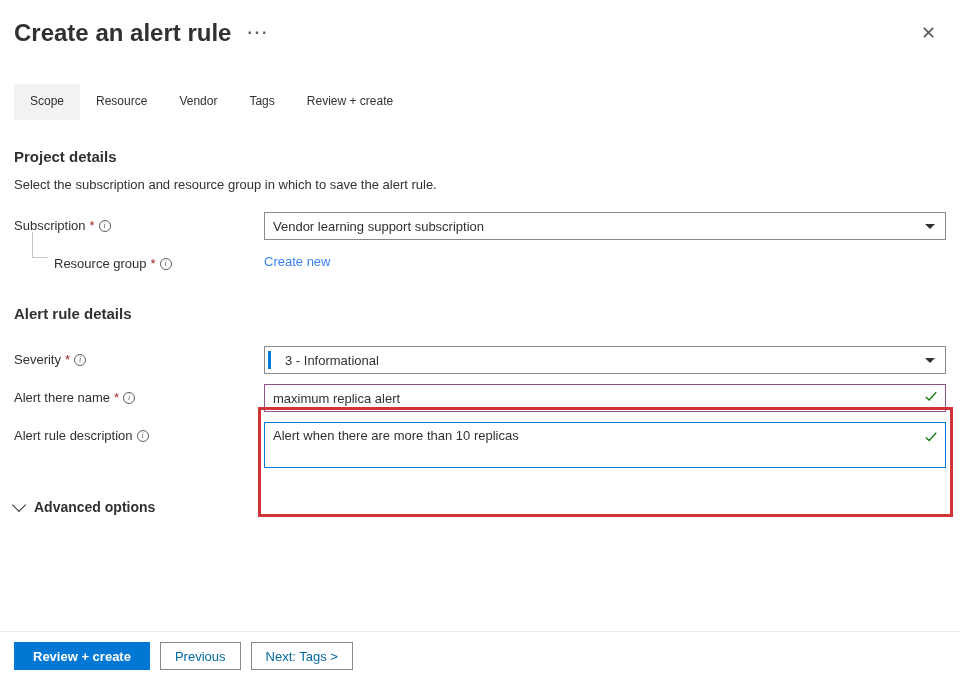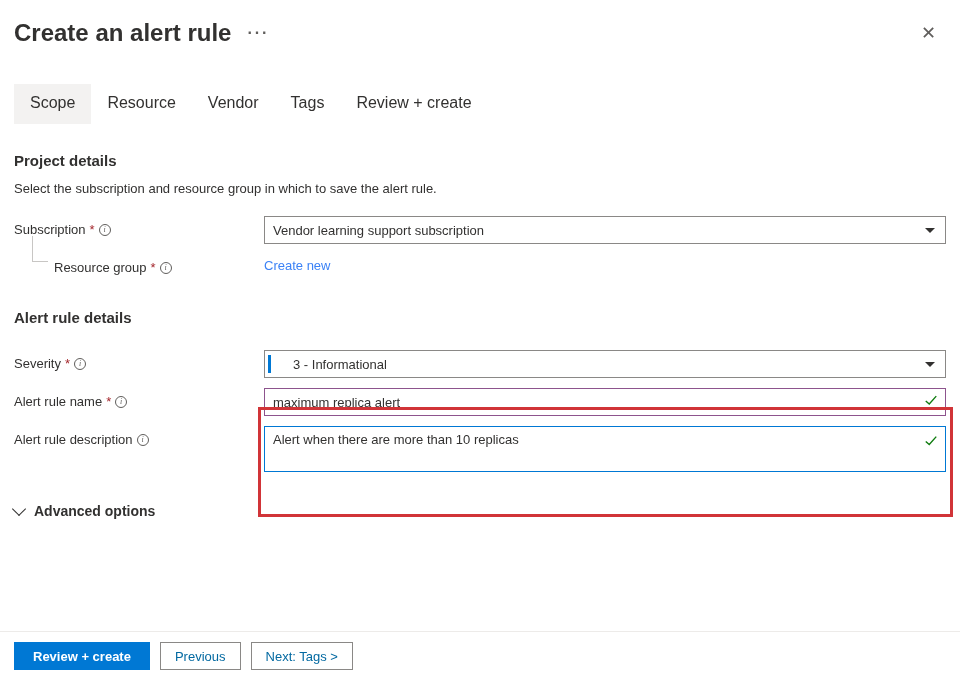--- a/index.html
+++ b/index.html
@@ -29,21 +29,21 @@
   }
   .ellipsis { color: #605e5c; font-size: 16px; letter-spacing: 2px; cursor: pointer;}
   .close-x { font-size: 18px; color: #605e5c; cursor: pointer; padding: 4px 10px;}
   .tabs {
     display: flex;
     gap: 0;
     margin: 36px 14px 0 14px;
   }
   .tab {
     padding: 10px 16px;
-    font-size: 16px;
+    font-size: 12px;
     color: #323130;
     cursor: pointer;
     border-bottom: 2px solid transparent;
     background: transparent;
   }
   .tab.first { background: #f3f2f1; }
   .tab.active {
     font-weight: 600;
     border-bottom: 3px solid #0078d4;
   }
@@ -132,21 +132,21 @@
     border-right: 5px solid transparent;
     border-top: 5px solid #323130;
   }
   .select.severity::before {
     content:'';
     width: 3px;
     background:#0078d4;
     position:absolute;
     left:3px; top:4px; bottom:4px;
   }
-  .select.severity { padding-left: 28px; }
+  .select.severity { padding-left: 20px; }
   .text-input {
     height: 28px;
     padding: 0 28px 0 8px;
     position: relative;
   }
   .input-wrap { position: relative; width:100%; }
   .input-wrap .check {
     position: absolute;
     right: 8px;
     top: 50%;
@@ -273,21 +273,21 @@
     </div>
     <div class="field-col">
       <div class="select severity">
         <span>3 - Informational</span>
       </div>
     </div>
   </div>
 
   <div class="row">
     <div class="label-col">
-      <span>Alert rule name</span>
+      <span>Alert there name</span>
       <span class="req">*</span>
       <span class="info-icon">i</span>
     </div>
     <div class="field-col">
       <div class="input-wrap">
         <input class="text-input name-input" value="maximum replica alert" style="">
         <span class="check">
           <svg class="chk" viewBox="0 0 16 16">
               <path fill="none" stroke="#107c10" stroke-width="1.6" d="M2 8.5 L6 12 L14 3"></path>
             </svg>

